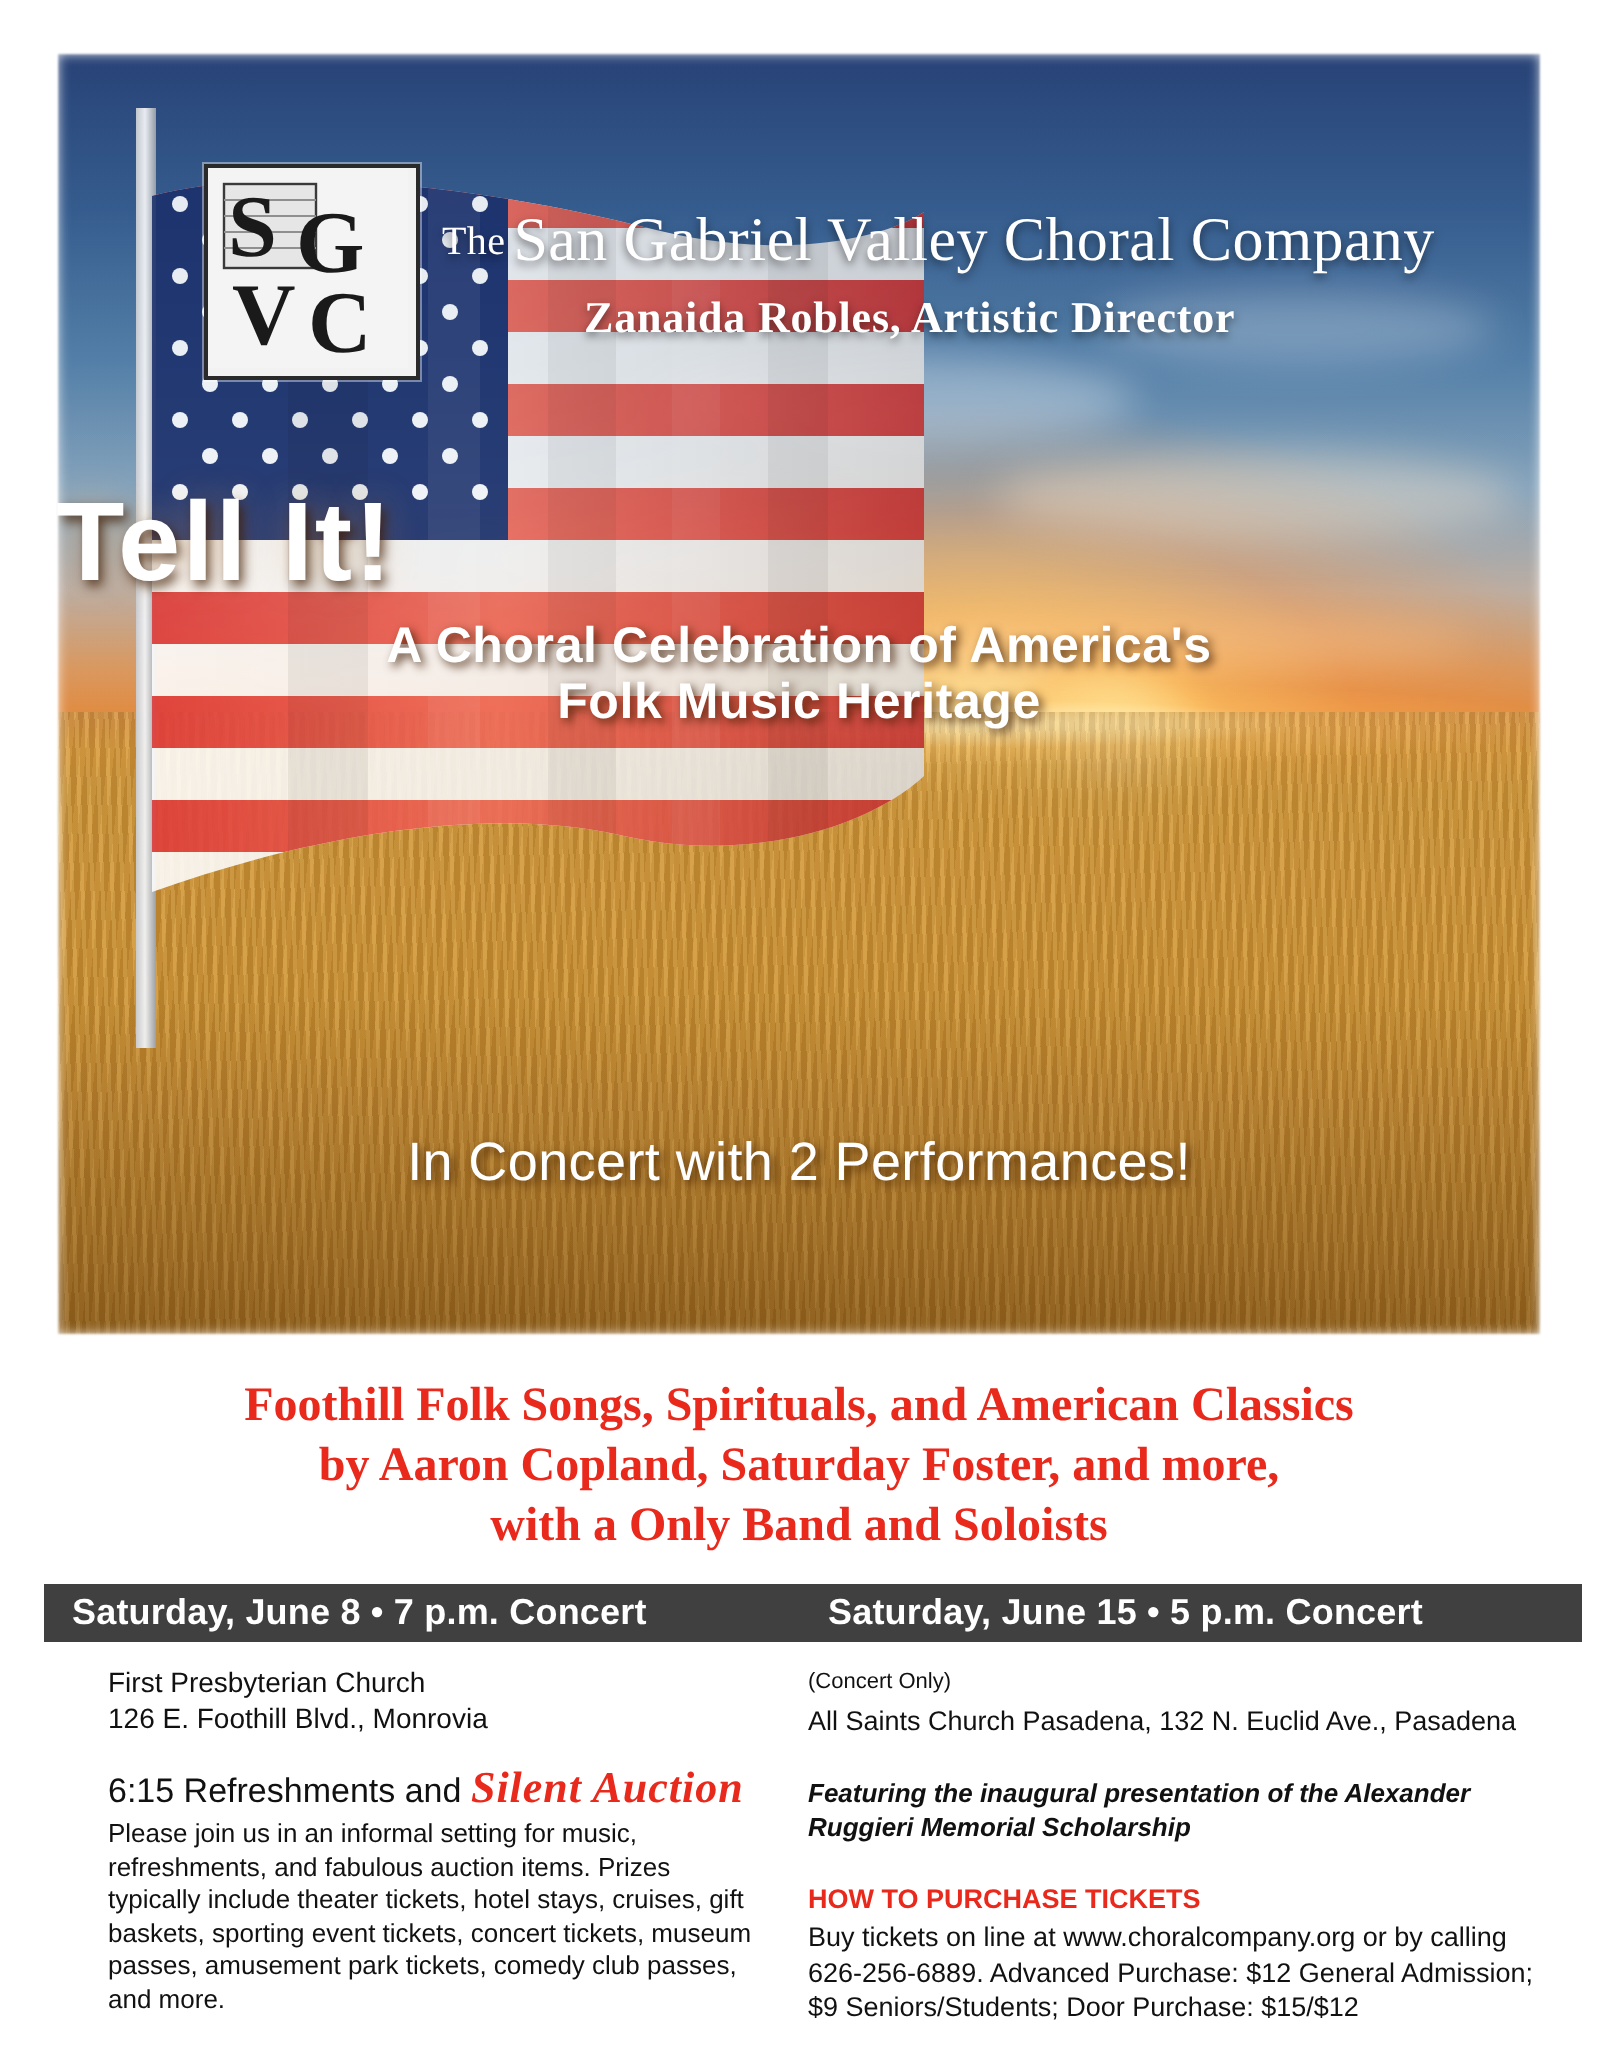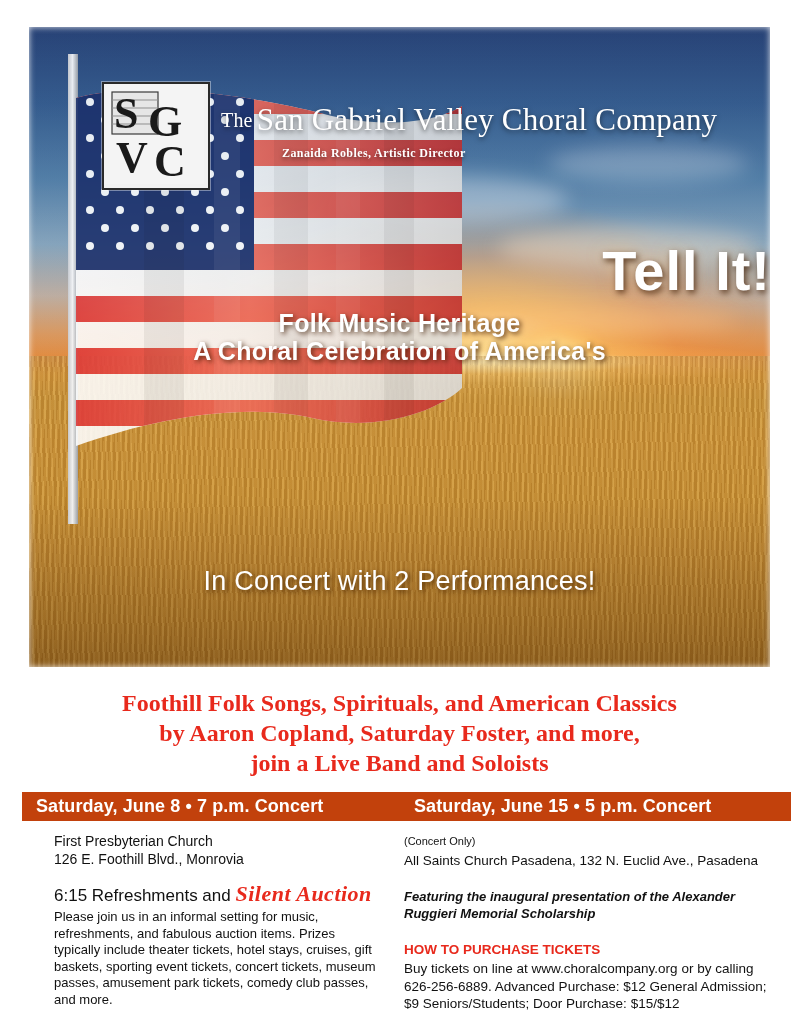--- a/index.html
+++ b/index.html
@@ -193,35 +193,35 @@
     text-shadow: 0 2px 5px rgba(0,0,0,0.55);
     white-space: nowrap;
   }
   .org-title .the {
     font-size: 20px;
     vertical-align: 3px;
     margin-right: 4px;
   }
   .org-sub {
     position: absolute;
-    left: 254px; top: 120px;
+    left: 264px; top: 120px;
     color: #ffffff;
     font-family: "Liberation Serif", serif;
-    font-size: 12px;
+    font-size: 22px;
     font-weight: bold;
     letter-spacing: 0.4px;
     text-shadow: 0 2px 4px rgba(0,0,0,0.5);
     text-align: center;
   }
 
   .show-title {
     position: absolute;
     left: 0; right: 0;
     top: 212px;
-    text-align: right;
+    text-align: left;
     font-family: "Liberation Sans", sans-serif;
     font-weight: bold;
     font-size: 56px;
     color: #ffffff;
     letter-spacing: 1px;
     text-shadow: 2px 3px 6px rgba(60,25,0,0.75), 0 0 18px rgba(255,180,90,0.35);
   }
   .show-sub {
     position: absolute;
     left: 0; right: 0;
@@ -259,21 +259,21 @@
     font-weight: bold;
     font-size: 24px;
     line-height: 30px;
   }
 
   
   .bar {
     position: absolute;
     top: 792px;
     height: 29px;
-    background: #c2410c;
+    background: #404040;
     color: #ffffff;
     font-family: "Liberation Sans", sans-serif;
     font-weight: bold;
     font-size: 18px;
     display: flex;
     align-items: center;
     padding-left: 14px;
     letter-spacing: 0.1px;
   }
   .bar-left  { left: 22px;  width: 370px; }
@@ -479,33 +479,33 @@
         </svg>
       </div>
 
       <div class="org-title">
         <span class="the">The</span><span>San Gabriel Valley Choral Company</span>
       </div>
       <div class="org-sub">Zanaida Robles, Artistic Director</div>
 
       <div class="show-title">Tell It!</div>
       <div class="show-sub">
+        <div>A Choral Celebration of America's</div>
         <div>Folk Music Heritage</div>
-        <div>A Choral Celebration of America's</div>
       </div>
 
       <div class="perf-line">In Concert with 2 Performances!</div>
     </div>
     <div class="hero-frame"></div>
   </div>
 
   <div class="featuring">
     <div>Foothill Folk Songs, Spirituals, and American Classics</div>
     <div>by Aaron Copland, Saturday Foster, and more,</div>
-    <div>join a Live Band and Soloists</div>
+    <div>with a Only Band and Soloists</div>
   </div>
 
   <div class="bar bar-left">Saturday, June 8  •  7 p.m. Concert</div>
   <div class="bar bar-right">Saturday, June 15  •  5 p.m. Concert</div>
 
   <div class="col col-left">
     <p class="venue">
       <span>First Presbyterian Church</span><br>
       <span>126 E. Foothill Blvd., Monrovia</span>
     </p>

